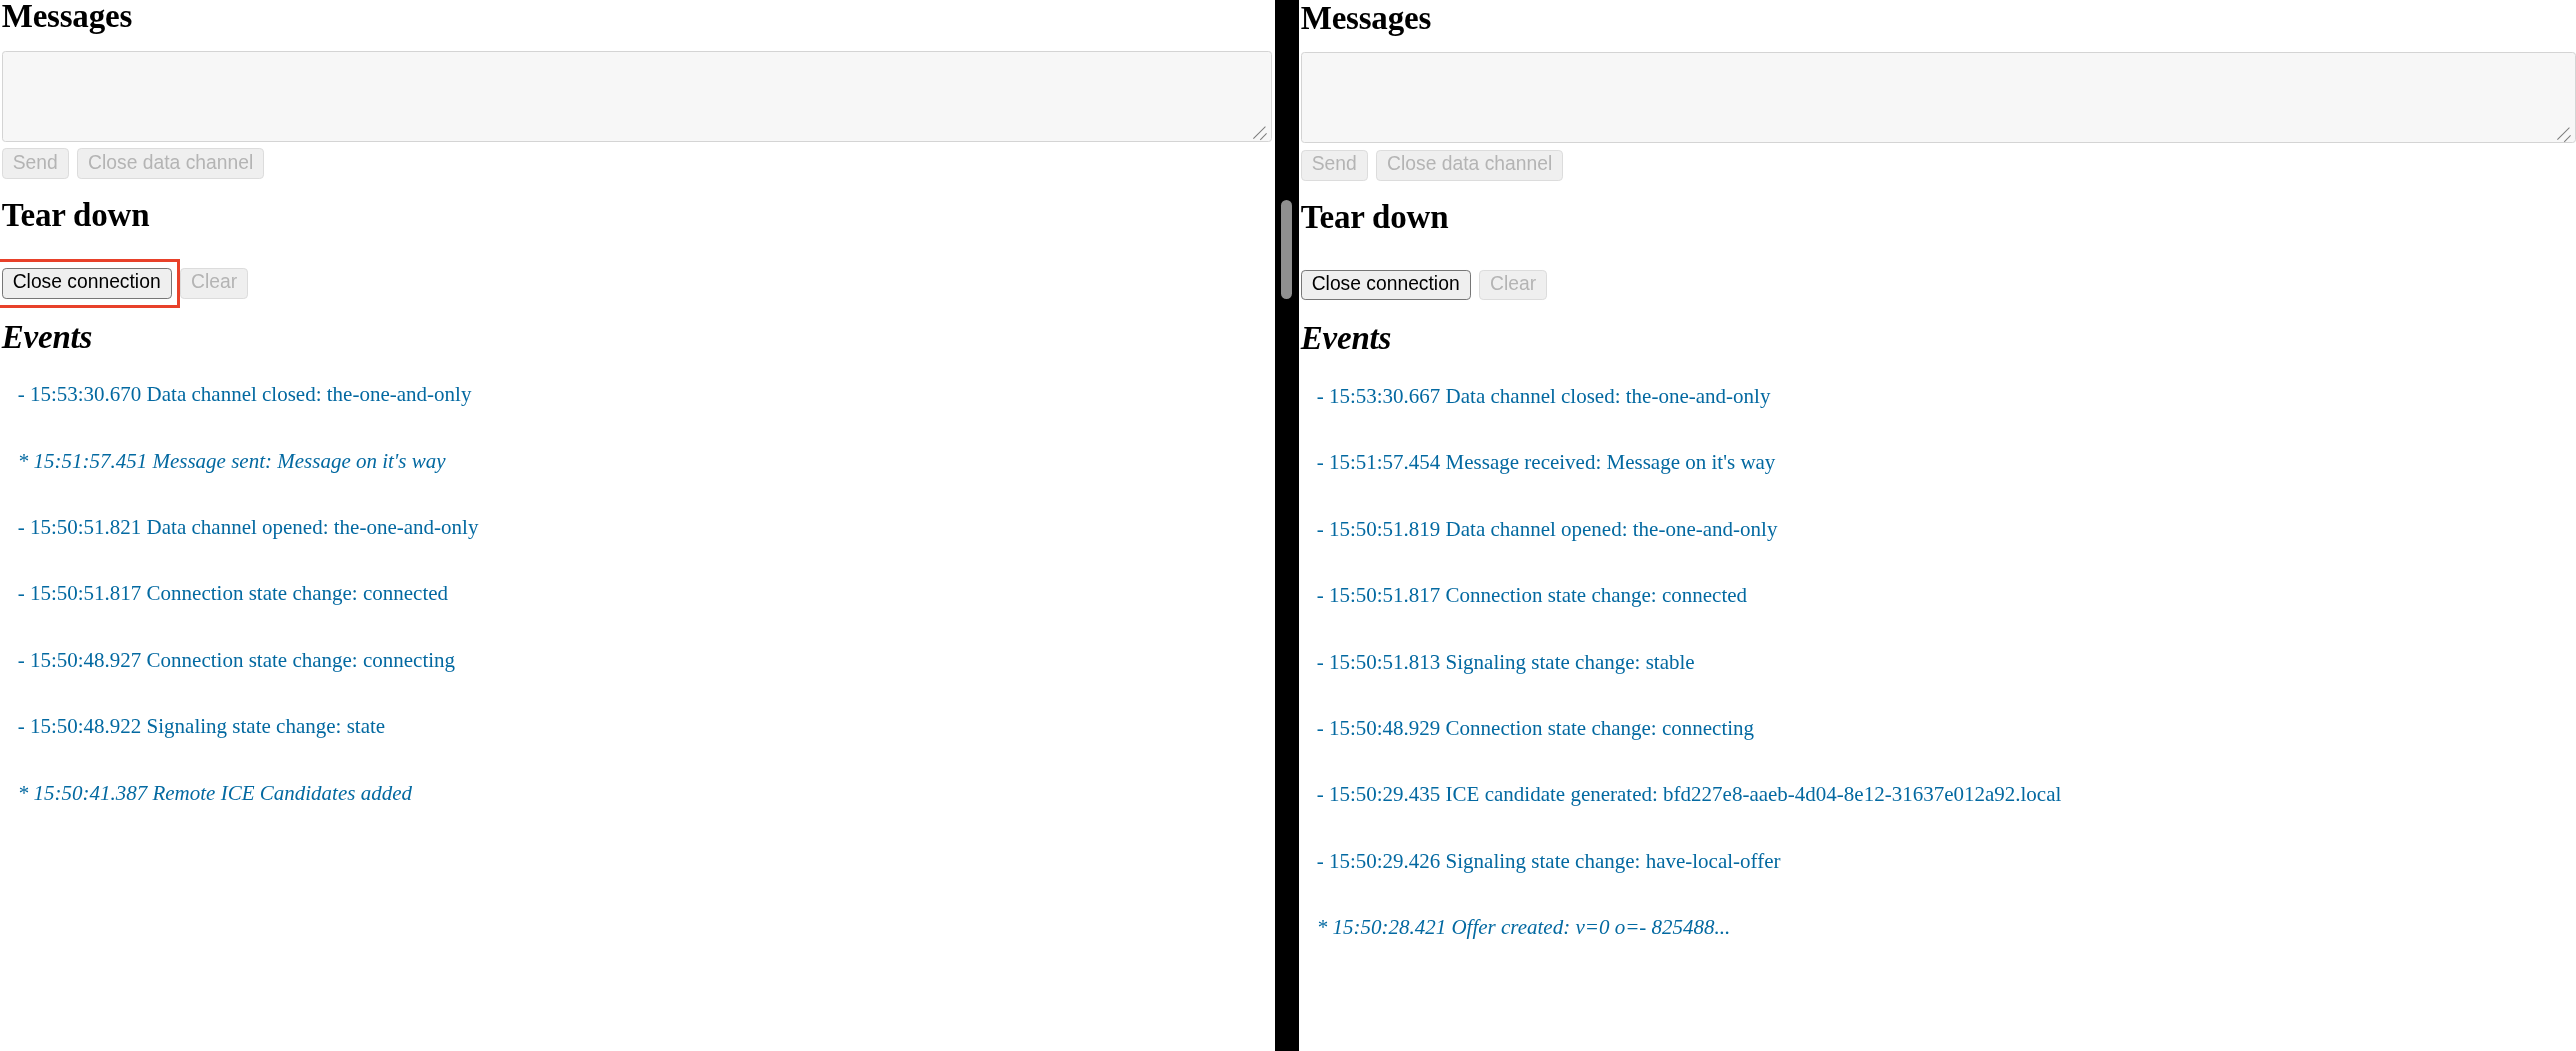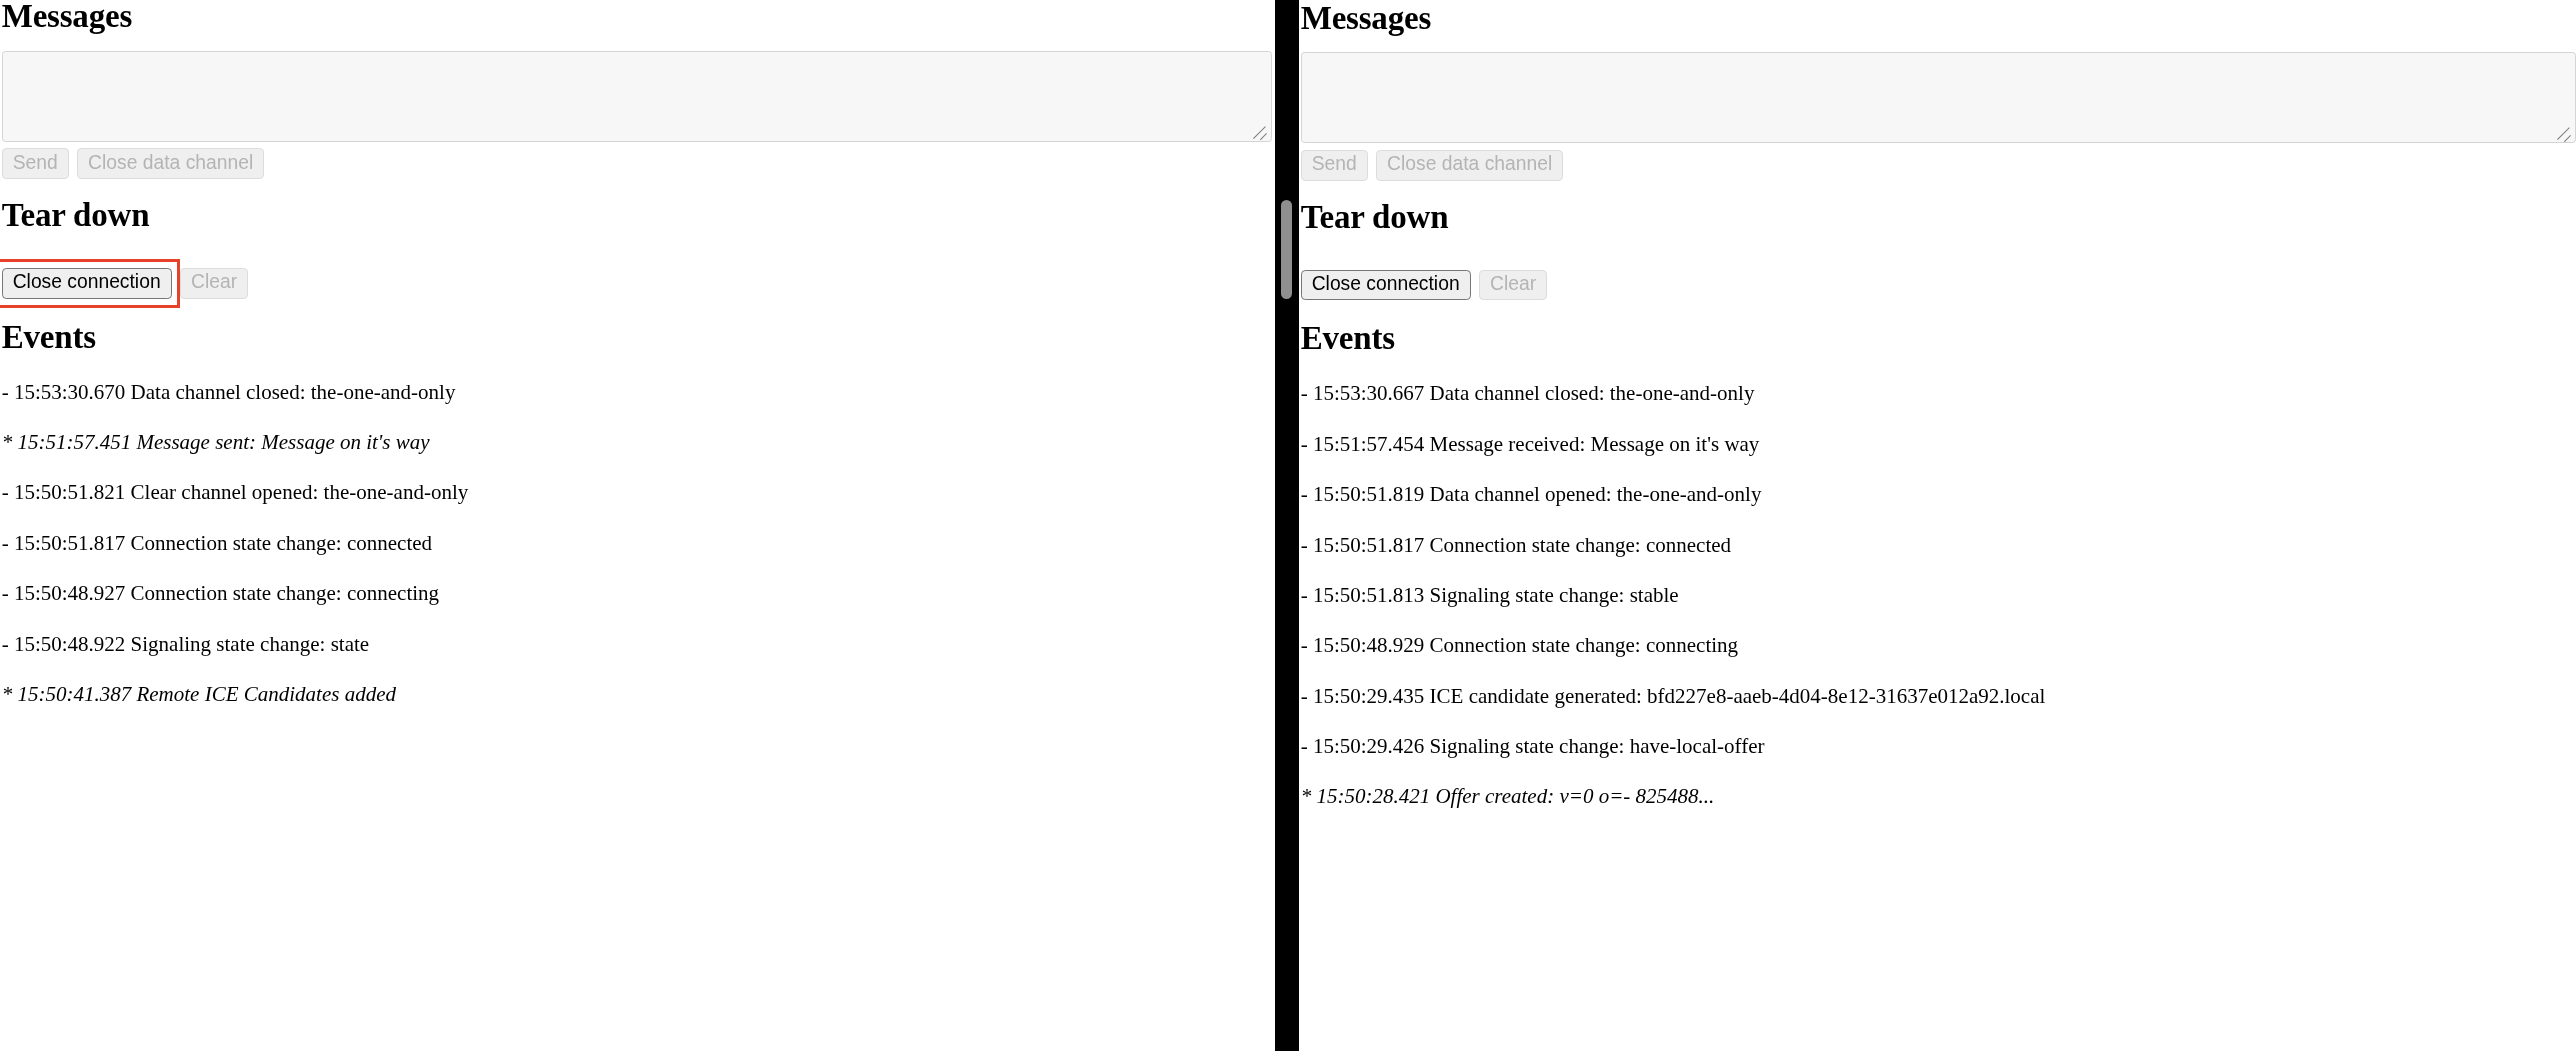--- a/index.html
+++ b/index.html
@@ -59,21 +59,21 @@
     font-weight: bold;
     font-size: 33px;
     line-height: 1.0;
     color: #000000;
     margin: 0;
     letter-spacing: -0.2px;
   }
 
   .h-messages { margin-top: 5px; }
   .h-teardown { margin-top: 0px; }
-  .h-events   { margin-top: 0px; }
+  .h-events   { margin-top: 0px; font-style: italic; }
 
   
   .msg-textarea {
     display: block;
     box-sizing: border-box;
     background: #f7f7f7;
     border: 0.8px solid #d4d4d4;
     border-radius: 3.4px;
     height: 91px;
     margin-top: 17.6px;
@@ -135,22 +135,22 @@
     box-sizing: border-box;
     pointer-events: none;
   }
 
   
   .events-list { margin-top: 13.4px; }
   .event-line {
     font-family: "Liberation Serif", "DejaVu Serif", serif;
     font-size: 21px;
     line-height: 1.0;
-    color: #000000;
-    margin: 0;
+    color: #0369a1;
+    margin: 16px;
     padding: 14.7px 0;
     white-space: nowrap;
   }
   .event-line.italic { font-style: italic; }
 </style>
 </head>
 <body>
 
 <div class="screen">
 
@@ -179,21 +179,21 @@
           <button class="ui-btn enabled">Close connection</button>
         </span>
         <button class="ui-btn disabled" disabled="">Clear</button>
       </div>
 
       <h2 class="section-title h-events" style="margin-top:22px">Events</h2>
 
       <div class="events-list">
         <p class="event-line">- 15:53:30.670 Data channel closed: the-one-and-only</p>
         <p class="event-line italic">* 15:51:57.451 Message sent: Message on it's way</p>
-        <p class="event-line">- 15:50:51.821 Clear channel opened: the-one-and-only</p>
+        <p class="event-line">- 15:50:51.821 Data channel opened: the-one-and-only</p>
         <p class="event-line">- 15:50:51.817 Connection state change: connected</p>
         <p class="event-line">- 15:50:48.927 Connection state change: connecting</p>
         <p class="event-line">- 15:50:48.922 Signaling state change: state</p>
         <p class="event-line italic">* 15:50:41.387 Remote ICE Candidates added</p>
       </div>
 
     </div>
   </div>
 
   <div class="divider">

